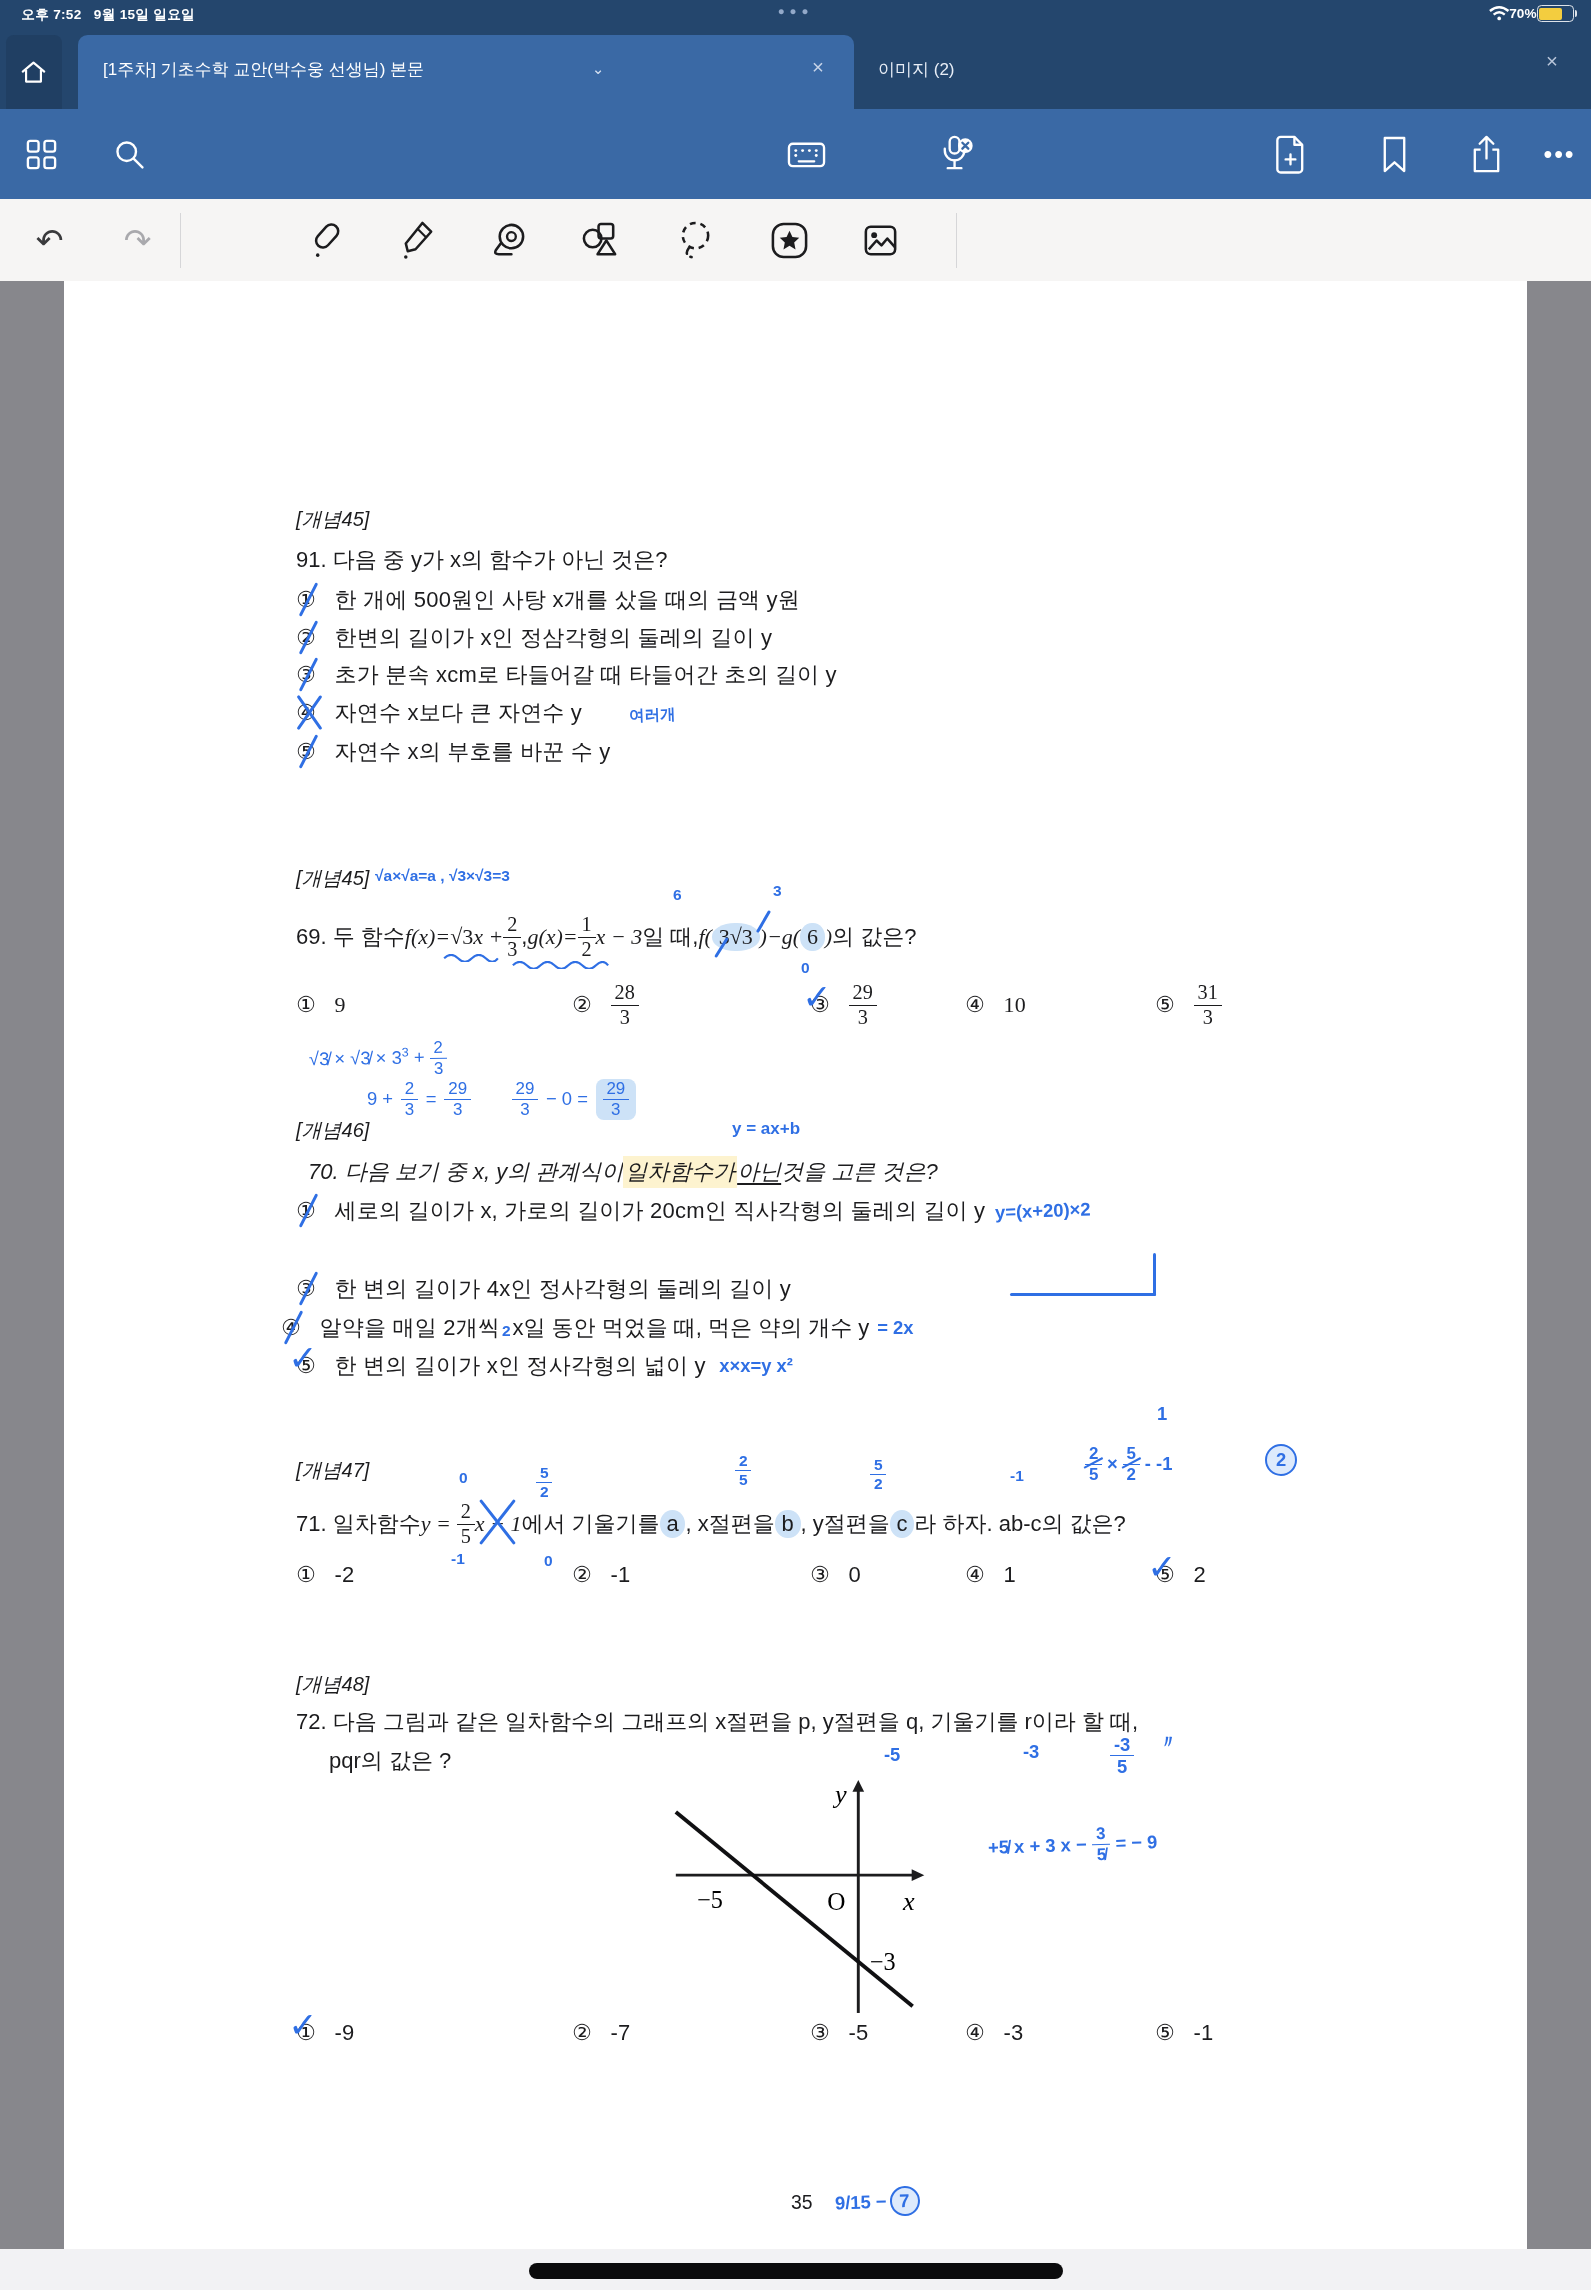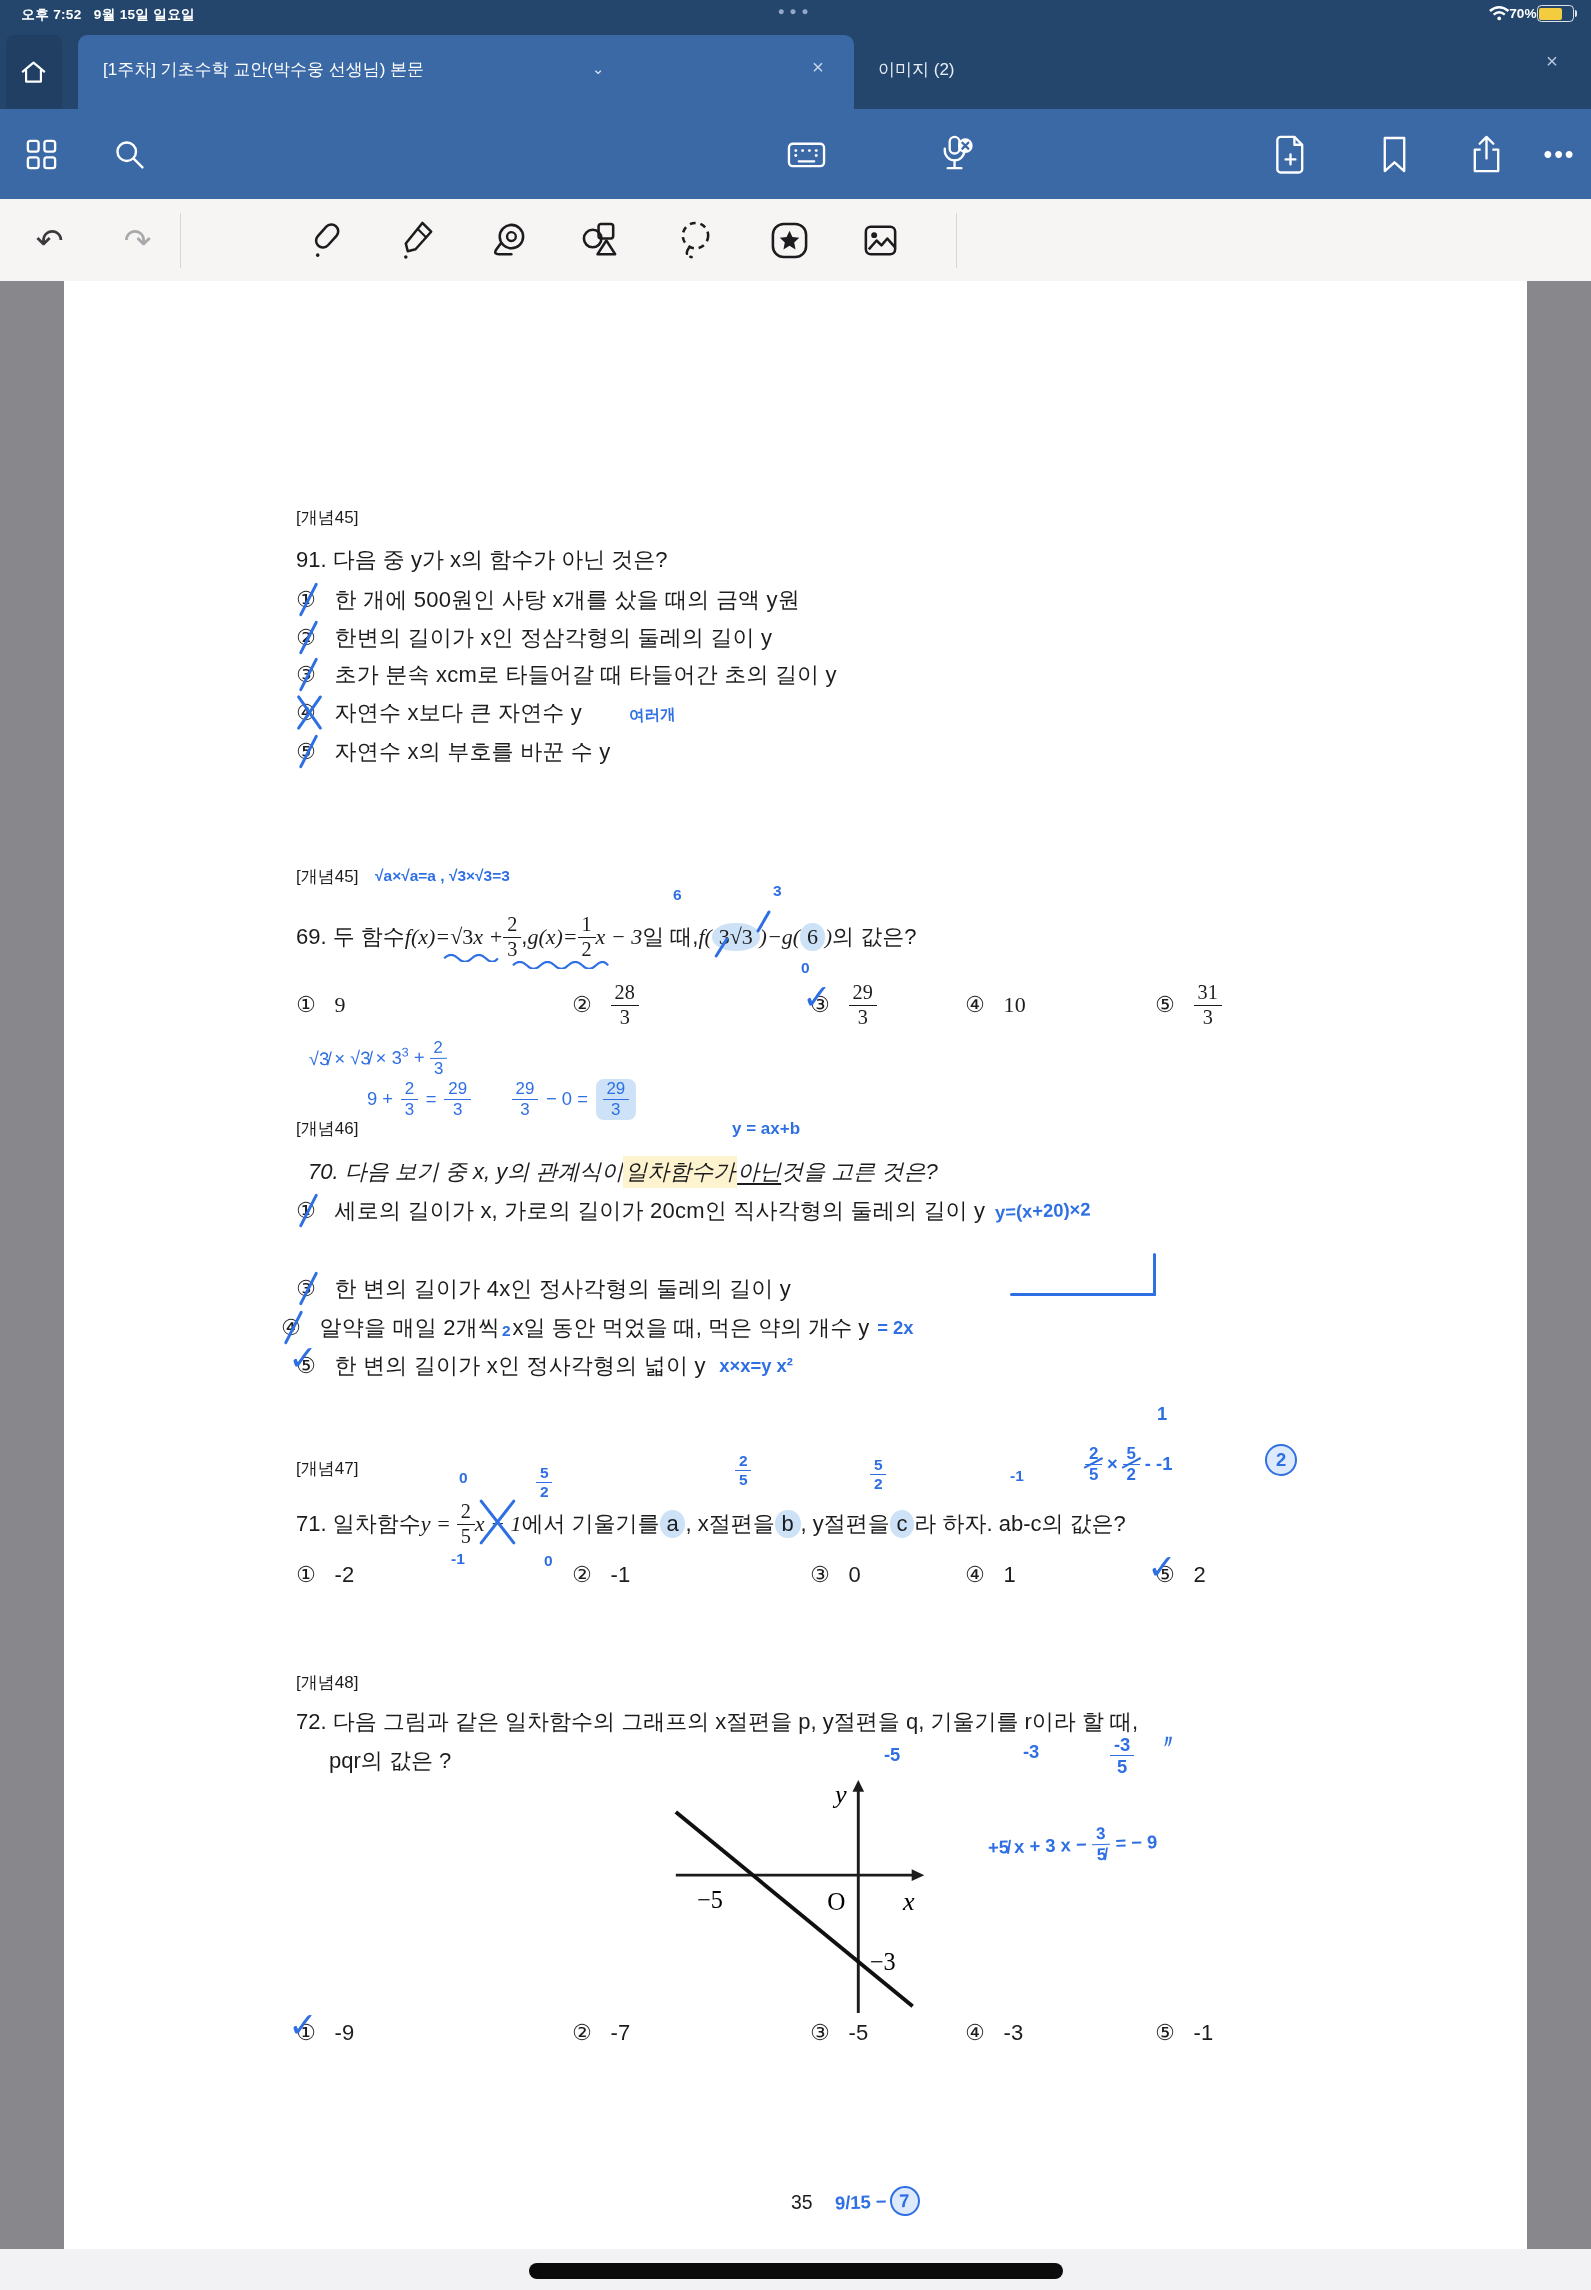--- a/index.html
+++ b/index.html
@@ -34,21 +34,21 @@
   .pen-sel{position:absolute;left:194px;top:204px;width:66px;height:73px;background:#d8e7fb;border-radius:50%;display:flex;align-items:center;justify-content:center;}
   .thick-box{position:absolute;top:210px;width:66px;height:61px;display:flex;align-items:center;justify-content:center;}
   .thick-box.sel{background:#dcdcde;border-radius:11.6px;}
   .tline{background:#4a4a4e;border-radius:2.9px;}
   .cdot{position:absolute;top:221px;width:37px;height:39px;border-radius:50%;}
   .cdot.sel{outline:4.9px solid #d4d4d8;display:flex;align-items:center;justify-content:center;color:#fff;font-size:12.6px;font-weight:bold;}
   
   .content{position:absolute;top:281px;left:0;width:1591px;height:1968px;background:#87878c;}
   .page{position:absolute;left:64px;top:0;width:1463px;height:1968px;background:#ffffff;color:#1c1c1e;}
   .line{position:absolute;white-space:nowrap;font-size:22px;display:flex;align-items:center;}
-  .tag{font-size:17px;}
+  .tag{font-size:20px;font-style:italic;}
   .itx{margin-left:11.6px;letter-spacing:0.2px;}
   .mv{font-family:"Liberation Serif","DejaVu Serif",serif;font-style:italic;}
   .sermath{font-family:"Liberation Serif","DejaVu Serif",serif;}
   
   .cnum{position:relative;display:inline-block;width:27px;}
   .cnum.mark-slash::after{content:"";position:absolute;left:10.7px;top:-5.8px;width:2.9px;height:37px;background:#2f6fe4;transform:rotate(27deg);border-radius:2.9px;}
   .cnum.mark-x::before,.cnum.mark-x::after{content:"";position:absolute;left:11.6px;top:-7.8px;width:2.9px;height:41px;background:#2f6fe4;border-radius:2.9px;}
   .cnum.mark-x::before{transform:rotate(35deg);} .cnum.mark-x::after{transform:rotate(-35deg);}
   .cnum.mark-check::before{content:"✓";position:absolute;left:-7.8px;top:-15.5px;color:#2f6fe4;font-size:35px;font-weight:bold;font-family:"DejaVu Sans",sans-serif;}
   

